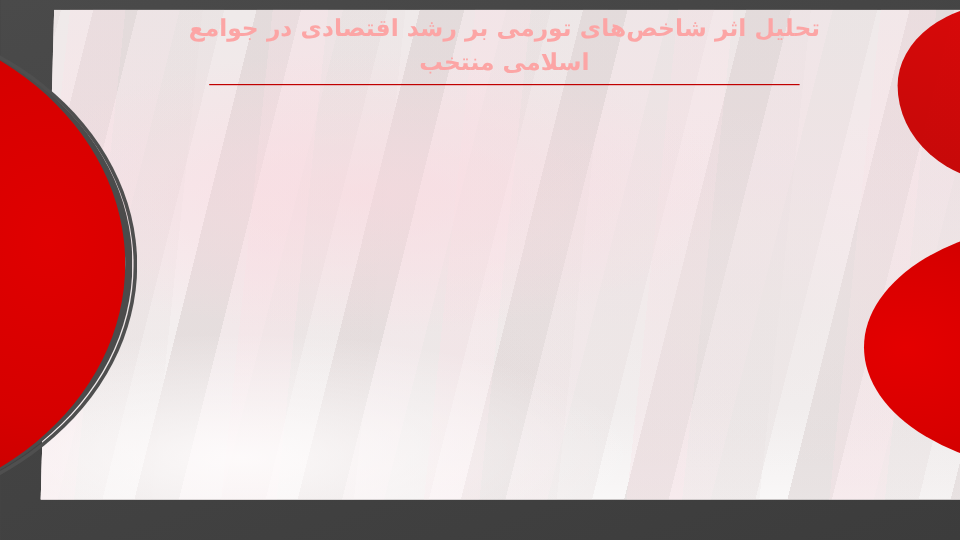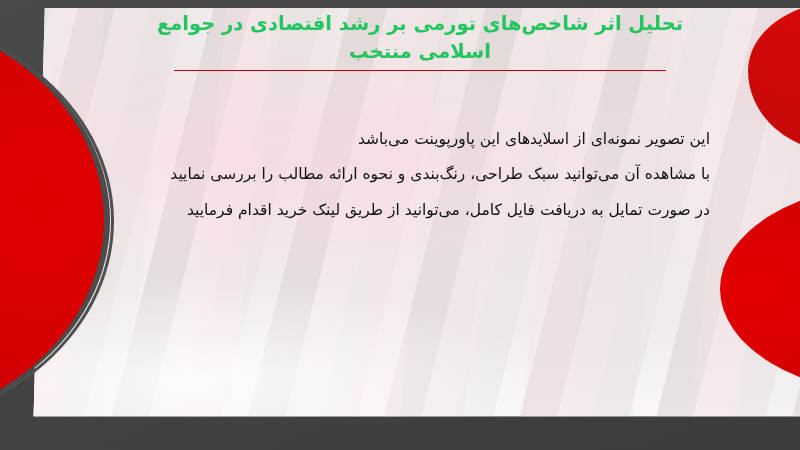--- a/index.html
+++ b/index.html
@@ -164,21 +164,21 @@
     top: 10px;
     width: 600px;
     text-align: center;
     z-index: 5;
   }
   .title-text {
     font-family: "DejaVu Sans", sans-serif;
     font-size: 19.5px;
     font-weight: bold;
     line-height: 1.42;
-    color: #22c55e;
+    color: #fca5a5;
     letter-spacing: 0px;
     direction: rtl;
     text-align: center;
     white-space: pre-line;
   }
   .title-rule {
     margin: 5px auto 0 auto;
     width: 492px;
     height: 0;
     border-top: 1.6px solid #c00000;
@@ -233,20 +233,15 @@
 
   <div class="red-left"></div>
   <div class="red-left-arc"></div>
 
   <div class="title-block">
     <div class="title-text">تحلیل اثر شاخص‌های تورمی بر رشد اقتصادی در جوامع
 اسلامی منتخب</div>
     <div class="title-rule"></div>
   </div>
 
-  <div class="body-block">
-    <div class="body-line">این تصویر نمونه‌ای از اسلایدهای این پاورپوینت می‌باشد</div>
-    <div class="body-line">با مشاهده آن می‌توانید سبک طراحی، رنگ‌بندی و نحوه ارائه مطالب را بررسی نمایید</div>
-    <div class="body-line">در صورت تمایل به دریافت فایل کامل، می‌توانید از طریق لینک خرید اقدام فرمایید</div>
-  </div>
 
   <div class="bottom-sliver"></div>
 </div>
 
 </body></html>

